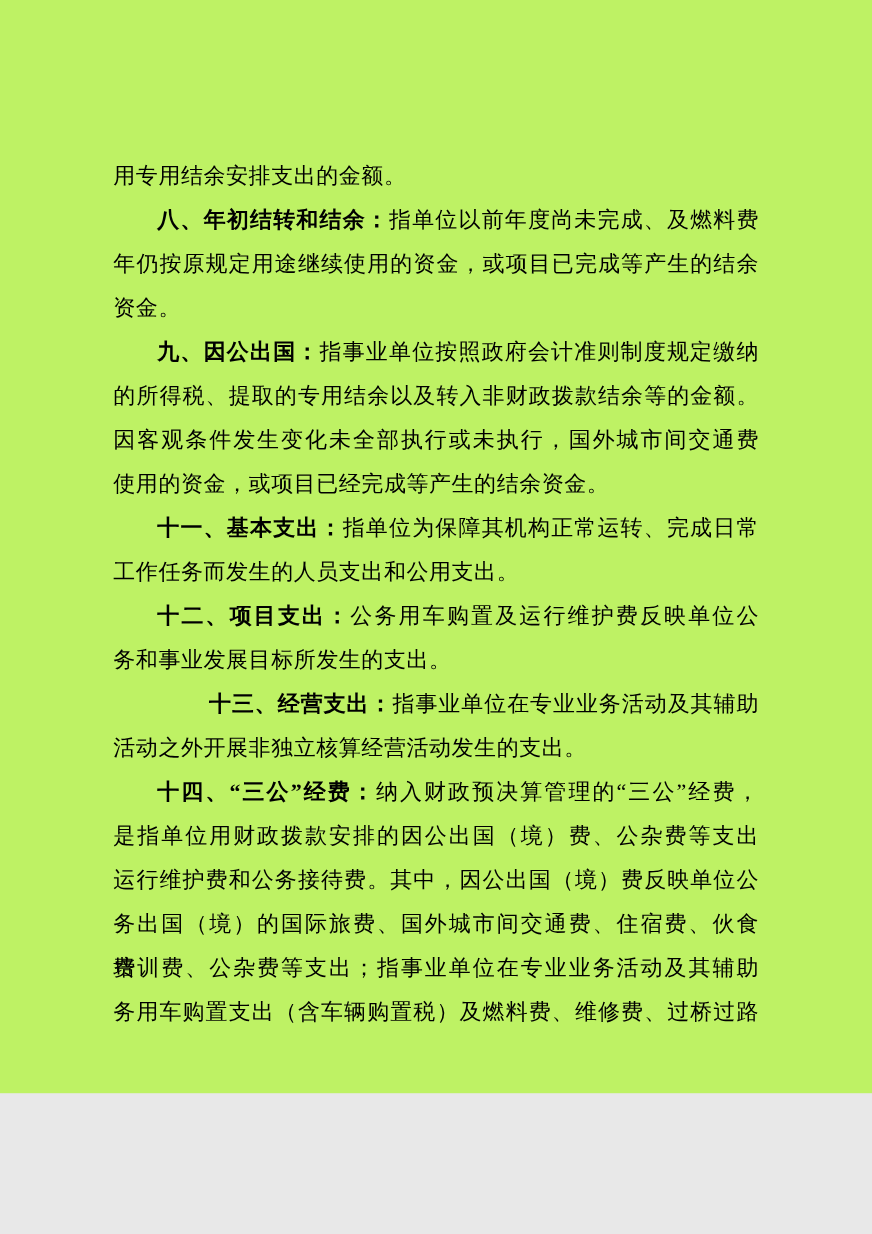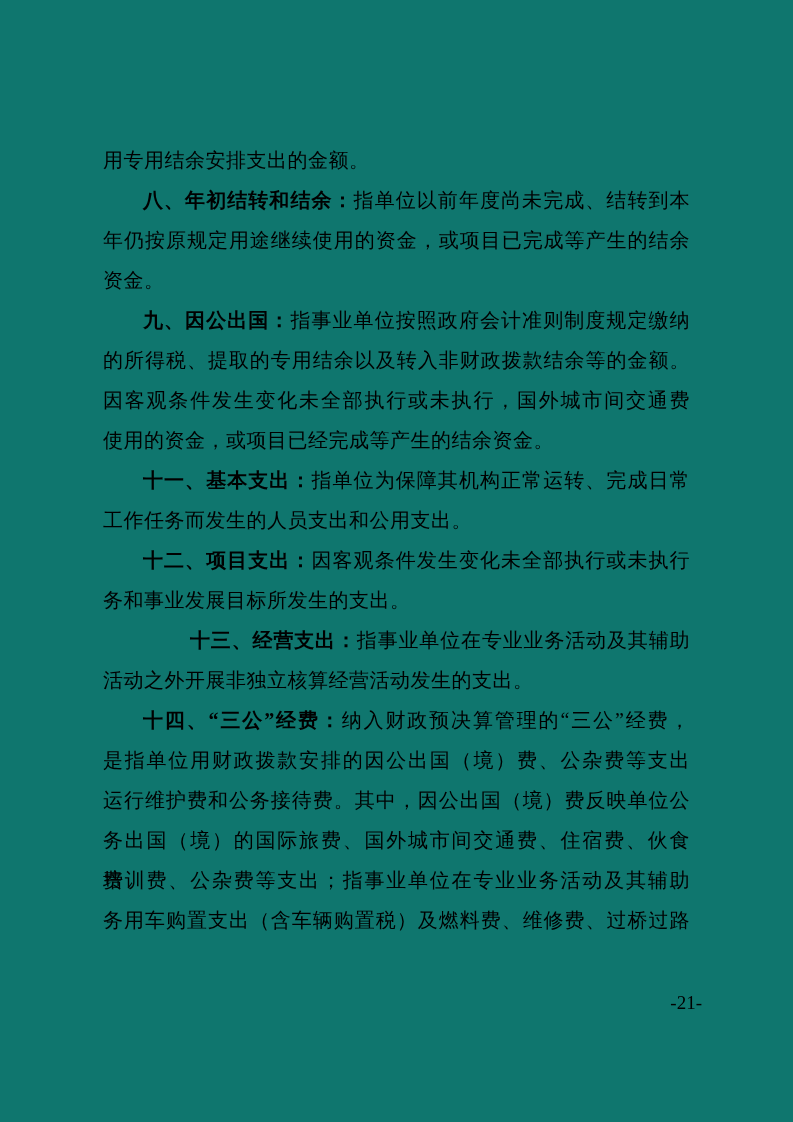--- a/index.html
+++ b/index.html
@@ -1,21 +1,21 @@
 <!DOCTYPE html>
 <html><head>
 <meta charset="utf-8">
 <style>
   html, body { margin: 0; padding: 0; background: #e8e8e8; }
   .page {
     position: relative;
     width: 793px;
-    height: 1122px;
+    height: 994px;
     margin: 0 auto;
-    background: #0f766e;
+    background: #bef264;
     font-family: "Liberation Serif", serif;
     color: #000000;
     overflow: hidden;
   }
   .textblock {
     position: absolute;
     left: 103px;
     top: 140px;
     width: 587px;
   }
@@ -48,34 +48,34 @@
   }
 </style>
 </head>
 <body>
 
 <div class="page">
   <div class="textblock">
 
     <div class="line end"><span>用专用结余安排支出的金额。</span></div>
 
-    <div class="line fill ind2"><b class="seg-bold">八、年初结转和结余：</b><span>指单位以前年度尚未完成、结转到本</span></div>
+    <div class="line fill ind2"><b class="seg-bold">八、年初结转和结余：</b><span>指单位以前年度尚未完成、及燃料费</span></div>
     <div class="line fill"><span>年仍按原规定用途继续使用的资金，或项目已完成等产生的结余</span></div>
     <div class="line end"><span>资金。</span></div>
 
     <div class="line fill ind2"><b class="seg-bold">九、因公出国：</b><span>指事业单位按照政府会计准则制度规定缴纳</span></div>
     <div class="line fill"><span>的所得税、提取的专用结余以及转入非财政拨款结余等的金额。</span></div>
 
     <div class="line fill"><span>因客观条件发生变化未全部执行或未执行，国外城市间交通费</span></div>
     <div class="line end"><span>使用的资金，或项目已经完成等产生的结余资金。</span></div>
 
     <div class="line fill ind2"><b class="seg-bold">十一、基本支出：</b><span>指单位为保障其机构正常运转、完成日常</span></div>
     <div class="line end"><span>工作任务而发生的人员支出和公用支出。</span></div>
 
-    <div class="line fill ind2"><b class="seg-bold">十二、项目支出：</b><span>因客观条件发生变化未全部执行或未执行</span></div>
+    <div class="line fill ind2"><b class="seg-bold">十二、项目支出：</b><span>公务用车购置及运行维护费反映单位公</span></div>
     <div class="line end"><span>务和事业发展目标所发生的支出。</span></div>
 
     <div class="line fill ind4"><b class="seg-bold">十三、经营支出：</b><span>指事业单位在专业业务活动及其辅助</span></div>
     <div class="line end"><span>活动之外开展非独立核算经营活动发生的支出。</span></div>
 
     <div class="line fill ind2"><b class="seg-bold">十四、“三公”经费：</b><span>纳入财政预决算管理的“三公”经费，</span></div>
     <div class="line fill"><span>是指单位用财政拨款安排的因公出国（境）费、公杂费等支出</span></div>
     <div class="line fill"><span>运行维护费和公务接待费。其中，因公出国（境）费反映单位公</span></div>
     <div class="line fill"><span>务出国（境）的国际旅费、国外城市间交通费、住宿费、伙食费、</span></div>
     <div class="line fill"><span>培训费、公杂费等支出；指事业单位在专业业务活动及其辅助</span></div>

